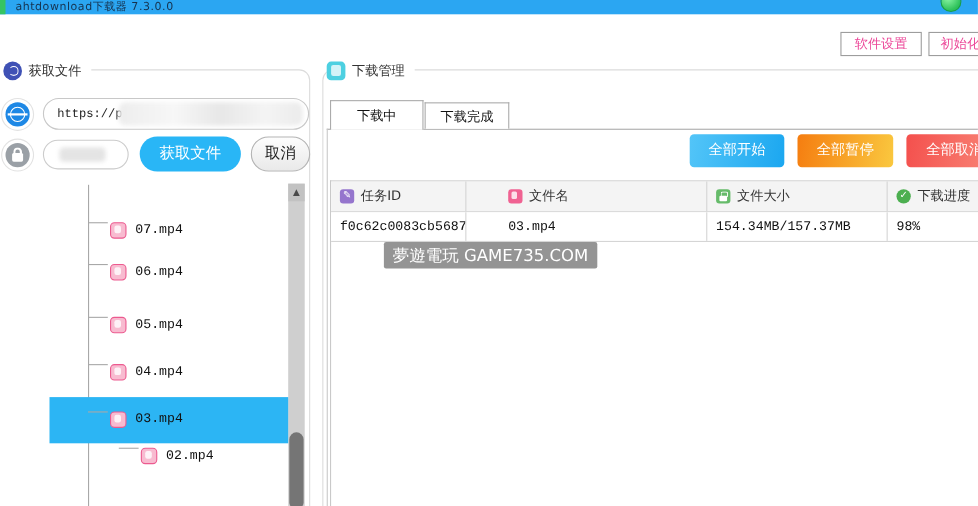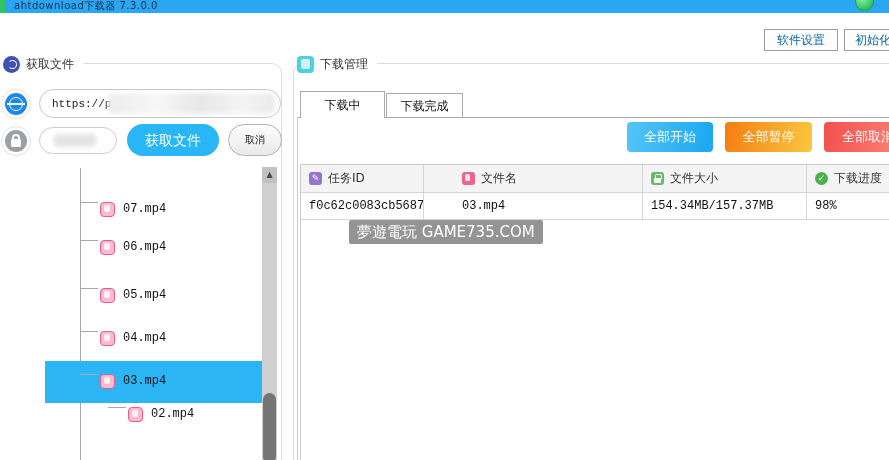--- a/index.html
+++ b/index.html
@@ -12,21 +12,21 @@
   .titlebar { position:absolute; left:0; top:0; width:889px; height:13px; background:#2BA6F2; }
   .titlebar-accent { position:absolute; left:0; top:0; width:5px; height:13px; background:#35C463; }
   .titlebar-title { position:absolute; left:14px; top:-1px; font-size:10px; color:#16324e; letter-spacing:.5px; white-space:nowrap; }
   .titlebar-ball {
     position:absolute; left:855px; top:-8px; width:19px; height:19px; border-radius:50%;
     background:radial-gradient(circle at 35% 30%, #8df7a6, #2EC15A 70%); border:1px solid #1B9E43;
   }
   
   .top-btn {
     position:absolute; top:29px; height:22px; background:#fff; border:1px solid #9d9d9d;
-    font-size:12px; color:#0369a1; text-align:center; line-height:20px; cursor:pointer;
+    font-size:12px; color:#ec4899; text-align:center; line-height:20px; cursor:pointer;
   }
   .btn-settings { left:764px; width:74px; }
   .btn-init { left:844px; width:70px; }
   
   .groupbox { position:absolute; border:1px solid #dcdcdc; border-radius:10px; background:#fff; }
   .gb-left  { left:-14px; top:63px; width:296px; height:420px; }
   .gb-right { left:293px; top:63px; width:620px; height:420px; }
   .legend { position:absolute; top:55px; height:18px; background:#fff; display:flex; align-items:center; gap:6px; padding-right:9px; z-index:3; }
   .legend-left { left:0; padding-left:3px; }
   .legend-right { left:297px; }
@@ -43,21 +43,21 @@
   .lock-inner { width:22px; height:22px; border-radius:50%; background:#9aa0a6; position:relative; }
   .lock-shackle { position:absolute; left:7px; top:4px; width:8px; height:7px; border:2px solid #fff; border-bottom:none; border-radius:4px 4px 0 0; }
   .lock-body { position:absolute; left:6px; top:9px; width:10px; height:8px; background:#fff; border-radius:1.5px; }
   .url-input { position:absolute; left:39px; top:89px; width:242px; height:29px; border:1px solid #c8c8c8; border-radius:15px; background:#fff; overflow:hidden; }
   .url-text { position:absolute; left:12px; top:8px; font-family:"Liberation Mono", monospace; font-size:11px; color:#222; }
   .censor { position:absolute; left:68px; top:3px; right:5px; bottom:3px; border-radius:6px;
     background:linear-gradient(90deg,#ededed,#f7f7f7 30%,#e7e7e7 55%,#f4f4f4 80%,#ebebeb); filter:blur(2px); }
   .small-input { position:absolute; left:39px; top:127px; width:78px; height:27px; border:1px solid #ccc; border-radius:14px; background:#fff; overflow:hidden; }
   .censor2 { position:absolute; left:14px; top:6px; width:42px; bottom:6px; background:#e4e4e4; filter:blur(2px); border-radius:4px; }
   .btn-fetch { position:absolute; left:127px; top:124px; width:92px; height:32px; border-radius:16px; background:#29B6F6; color:#fff; font-size:14px; text-align:center; line-height:32px; cursor:pointer; }
-  .btn-cancel { position:absolute; left:228px; top:124px; width:54px; height:32px; border-radius:16px; background:linear-gradient(#fdfdfd,#e9e9e9); border:1px solid #b3b3b3; color:#222; font-size:10px; text-align:center; line-height:30px; cursor:pointer; }
+  .btn-cancel { position:absolute; left:228px; top:124px; width:54px; height:32px; border-radius:16px; background:linear-gradient(#fdfdfd,#e9e9e9); border:1px solid #b3b3b3; color:#222; font-size:14px; text-align:center; line-height:30px; cursor:pointer; }
   
   .tree-vline { position:absolute; left:80px; top:168px; width:1px; height:292px; background:#a8a8a8; }
   .tree-select { position:absolute; left:45px; top:361px; width:217px; height:42px; background:#2CB5F4; z-index:1; }
   .tree-item { position:absolute; left:80px; height:16px; display:flex; align-items:flex-start; z-index:2; cursor:pointer; }
   .tree-connector { width:18px; height:1px; background:#a8a8a8; }
   .tree-file-icon { width:15px; height:15px; margin-left:2px; border-radius:4px; background:#F8BBD0; border:1.5px solid #EC5A8F; position:relative; }
   .tree-file-icon::after { content:""; position:absolute; left:3px; top:2px; width:6px; height:7px; border-radius:2px; background:rgba(255,255,255,.8); }
   .tree-label { margin-left:8px; font-family:"Liberation Mono", monospace; font-size:12px; color:#111; white-space:nowrap; }
   
   .tree-scrollbar { position:absolute; left:262px; top:167px; width:15px; height:293px; background:#cfcfcf; }

